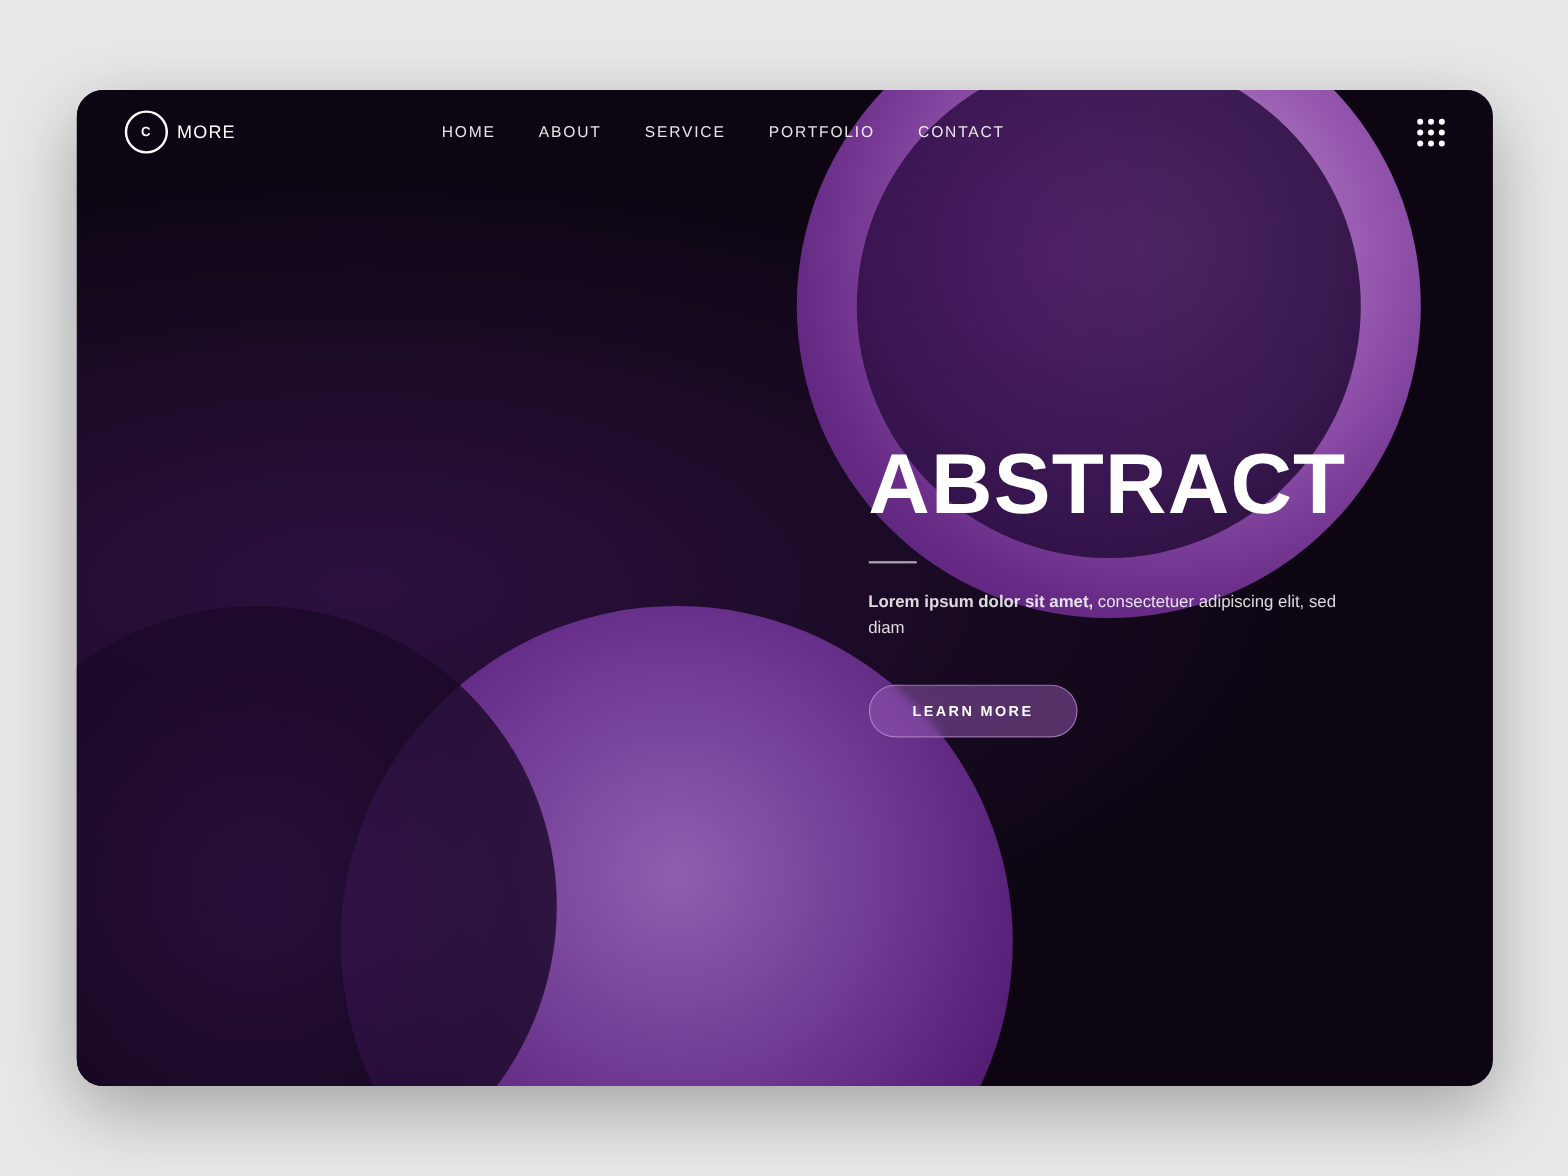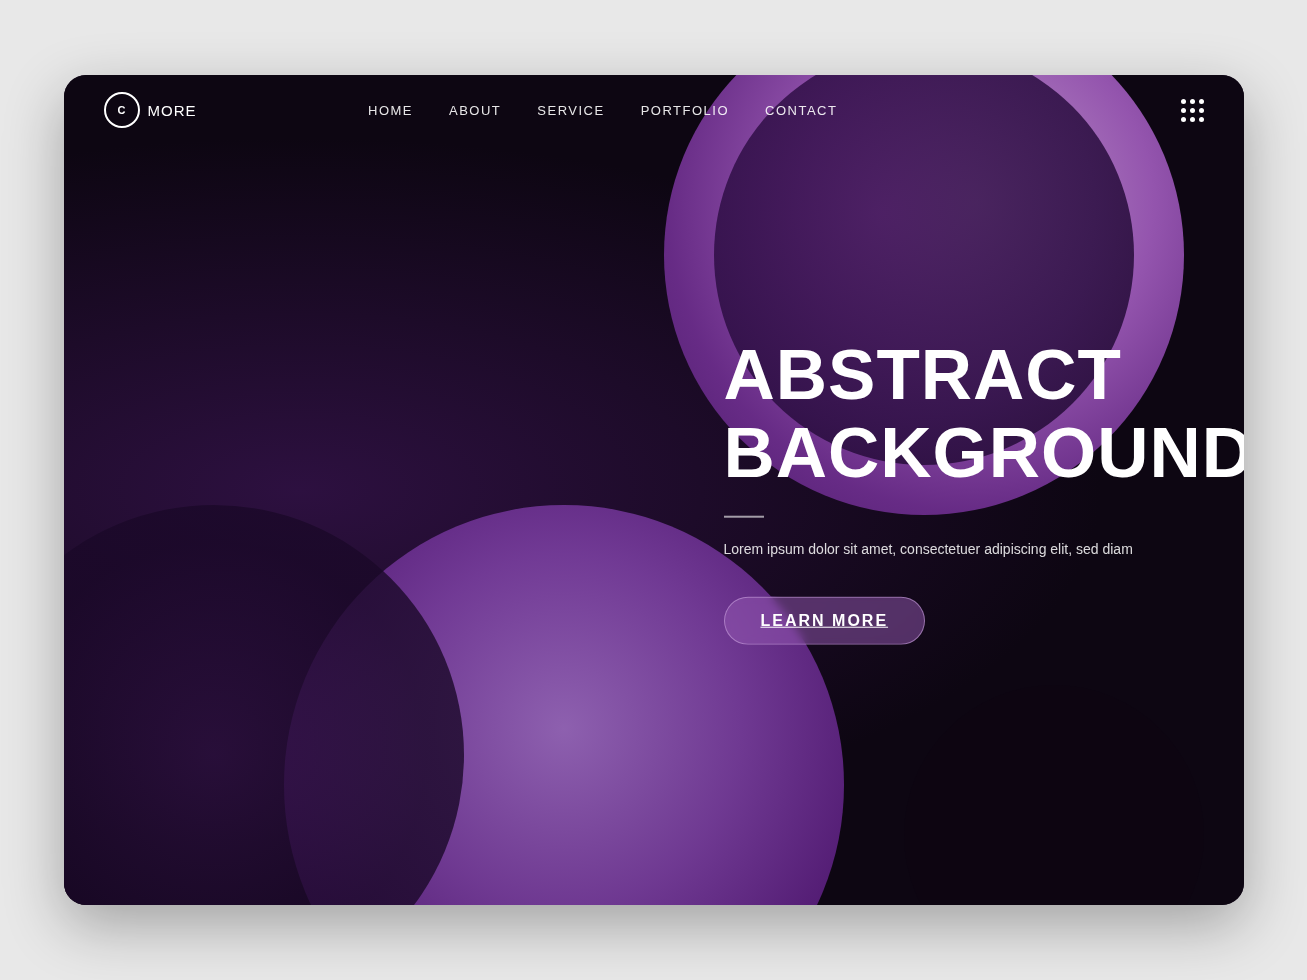--- a/index.html
+++ b/index.html
@@ -185,37 +185,36 @@
     }
 
     .hero-text {
       font-size: 14px;
       color: rgba(255,255,255,0.85);
       line-height: 1.6;
       margin-bottom: 36px;
     }
 
     .hero-text strong {
-      font-weight: 400;
+      font-weight: 700;
     }
 
     .btn-learn-more {
       display: inline-block;
       padding: 14px 36px;
       background: rgba(150, 90, 180, 0.5);
       border: 1.5px solid rgba(200, 160, 220, 0.6);
       border-radius: 30px;
       color: white;
-      font-size: 16px;
+      font-size: 12px;
       font-weight: 700;
       letter-spacing: 2px;
       text-transform: uppercase;
       cursor: pointer;
       backdrop-filter: blur(4px);
-      text-decoration: underline;
     }
   </style>
 </head>
 <body>
 
 <div class="card">
   <div class="bg-base"></div>
   <div class="circle-top-right"></div>
   <div class="circle-top-right-inner"></div>
   <div class="circle-bottom-center"></div>
@@ -257,21 +256,20 @@
       <span></span>
       <span></span>
       <span></span>
       <span></span>
     </div>
   </nav>
 
   <div class="hero-content">
     <h1 class="hero-title">
       <span>ABSTRACT</span><br>
-      <span>BACKGROUND</span>
     </h1>
     <div class="hero-divider"></div>
     <p class="hero-text">
       <strong>Lorem ipsum dolor sit amet,</strong><span> consectetuer adipiscing elit, sed diam</span>
     </p>
     <button class="btn-learn-more">LEARN MORE</button>
   </div>
 </div>
 
 </body></html>

